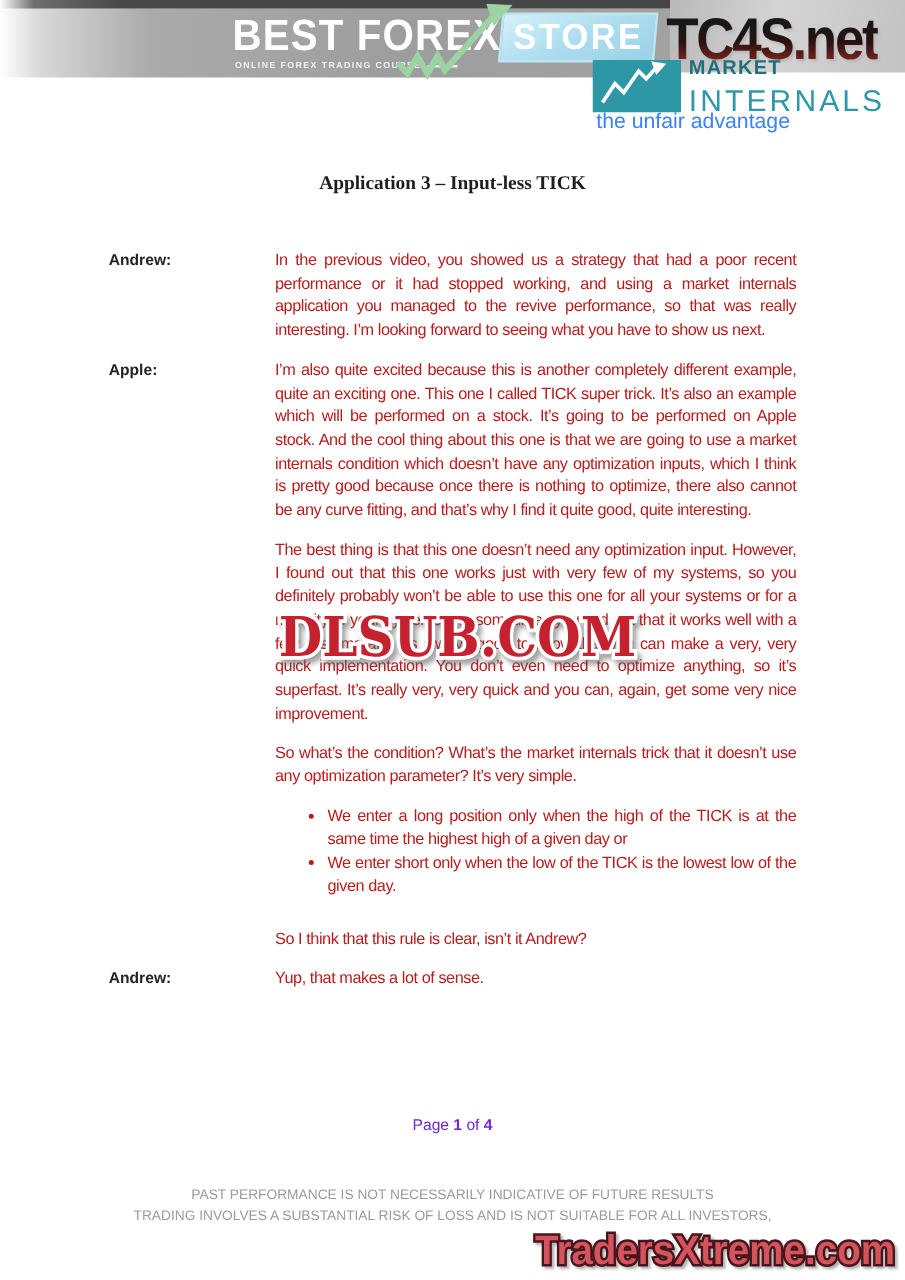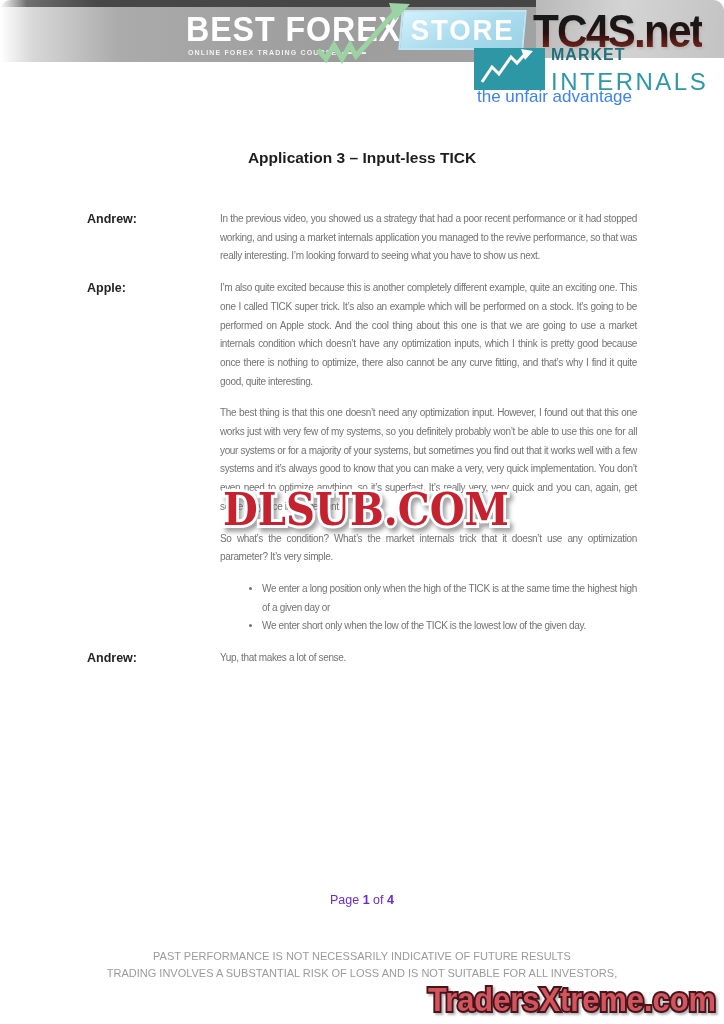--- a/index.html
+++ b/index.html
@@ -1,18 +1,18 @@
 <!DOCTYPE html>
 <html><head>
 <meta charset="utf-8">
 <style>
   html,body { margin:0; padding:0; background:#ffffff; }
   .page {
     position:relative; width:724px; height:1024px; background:#ffffff;
-    font-family:"Liberation Sans", sans-serif; color:#303030; overflow:hidden;border-radius:11px;
+    font-family:"Liberation Sans", sans-serif; color:#303030; overflow:hidden;
   }
 
   
   .strip { position:absolute; left:0; top:0; width:536px; height:7px;
     background:linear-gradient(to right,#ffffff 0,#6f6f6f 5%,#474747 18%,#454545 100%); }
   .banner-gray { position:absolute; left:0; top:7px; width:536px; height:55px;
     background:linear-gradient(to right,#ffffff 0,#d8d8d8 6%,#ababab 22%,#9d9d9d 60%,#a2a2a2 100%); }
   .banner-right { position:absolute; left:536px; top:0; width:188px; height:58px;
     background:linear-gradient(100deg,#b9b9b9 0%,#d4d4d4 45%,#c3c3c3 100%); }
 
@@ -41,28 +41,28 @@
   .mi-market { position:absolute; left:551px; top:46px; font-size:16px; font-weight:bold;
     color:#20707c; letter-spacing:1px; white-space:nowrap; }
   .mi-internals { position:absolute; left:551px; top:68px; font-size:24px;
     color:#2d99a8; letter-spacing:2.5px; white-space:nowrap; }
   .mi-slogan { position:absolute; left:477px; top:87px; font-size:17px; font-weight:500;
     color:#3b82f6; white-space:nowrap; }
 
   
   .doc { position:absolute; left:87px; top:131px; width:550px; }
   .doc h1, .doc h2 { margin:0; text-align:center; font-size:15.5px; font-weight:bold; color:#1e1e1e; line-height:19px; }
-  .doc h2 { margin-top:17px; }
+  .doc h2 { margin-top:6px;font-family:Liberation Serif, serif; }
   .row { display:flex; }
   .row.first { margin-top:43px; }
   .speaker { width:133px; flex:none; font-weight:bold; font-size:12.5px; line-height:18.7px; color:#242424; }
-  .col { width:417px; flex:none; font-size:10px; line-height:18.7px; letter-spacing:-0.35px;
-    text-align:justify; color:#737373; }
+  .col { width:417px; flex:none; font-size:13px; line-height:18.7px; letter-spacing:-0.35px;
+    text-align:justify; color:#b91c1c; }
   .col p { margin:0 0 13px 0; }
-  .col ul { margin:0 0 13px 0; padding-left:42px; }
+  .col ul { margin:0 0 23px 0; padding-left:42px; }
   .col li { margin:0; text-align:justify; }
 
   
   .wm-center { position:absolute; left:214px; top:483px; }
   .wm-bottom { position:absolute; left:418px; top:977px; }
 
   
   .pagenum { position:absolute; top:893px; left:0; width:724px; text-align:center;
     font-size:12.5px; color:#6d28d9; }
   .pagenum b { font-weight:bold; }
@@ -119,20 +119,21 @@
     <section class="row">
       <div class="speaker">Apple:</div>
       <div class="col">
         <p>I’m also quite excited because this is another completely different example, quite an exciting one. This one I called TICK super trick. It’s also an example which will be performed on a stock. It’s going to be performed on Apple stock. And the cool thing about this one is that we are going to use a market internals condition which doesn’t have any optimization inputs, which I think is pretty good because once there is nothing to optimize, there also cannot be any curve fitting, and that’s why I find it quite good, quite interesting.</p>
         <p>The best thing is that this one doesn’t need any optimization input. However, I found out that this one works just with very few of my systems, so you definitely probably won’t be able to use this one for all your systems or for a majority of your systems, but sometimes you find out that it works well with a few systems and it’s always good to know that you can make a very, very quick implementation. You don’t even need to optimize anything, so it’s superfast. It’s really very, very quick and you can, again, get some very nice improvement.</p>
         <p>So what’s the condition? What’s the market internals trick that it doesn’t use any optimization parameter? It’s very simple.</p>
         <ul>
           <li>We enter a long position only when the high of the TICK is at the same time the highest high of a given day or</li>
           <li>We enter short only when the low of the TICK is the lowest low of the given day.</li>
         </ul>
+        <p>So I think that this rule is clear, isn’t it Andrew?</p>
       </div>
     </section>
 
     <section class="row">
       <div class="speaker">Andrew:</div>
       <div class="col">
         <p>Yup, that makes a lot of sense.</p>
       </div>
     </section>
   </main>

